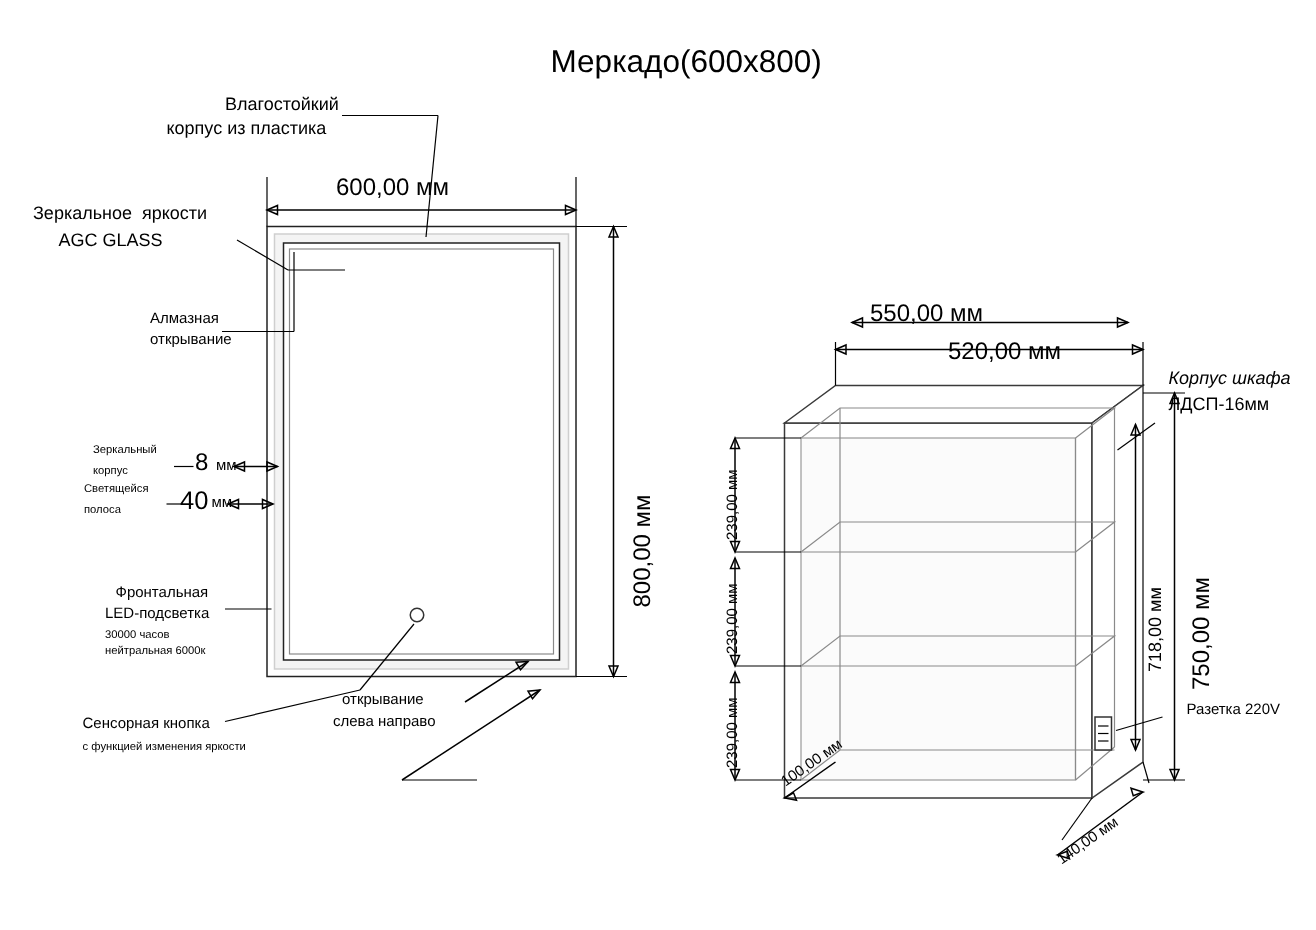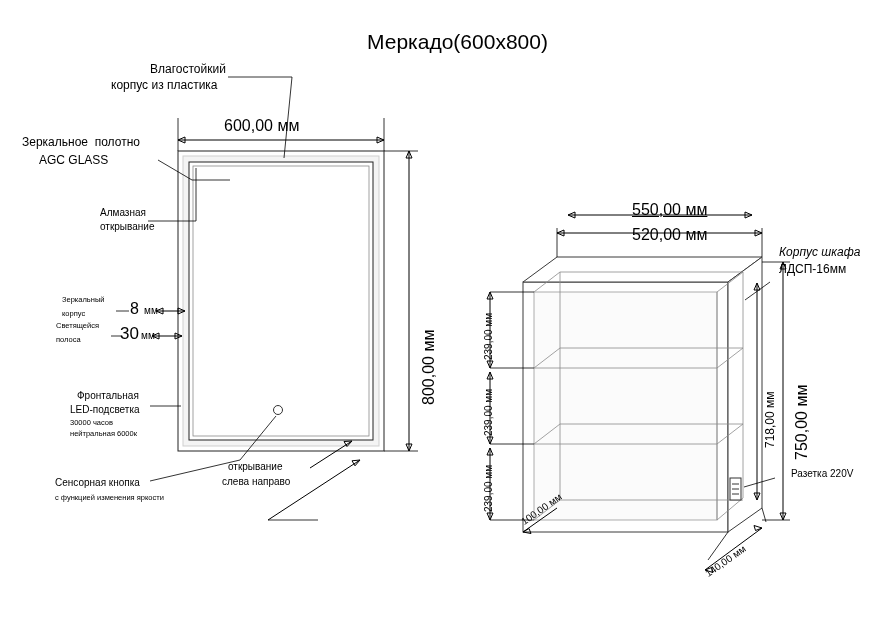--- a/index.html
+++ b/index.html
@@ -155,51 +155,51 @@
     <line class="ln-thin" x1="762" y1="508" x2="766" y2="522"></line>
 
     <line class="ln-thin" x1="770" y1="282" x2="745" y2="300"></line>
 
     <line class="ln-thin" x1="775" y1="478" x2="744" y2="487"></line>
   </svg>
 
   <div class="t lbl" style="left:118px;top:63px;margin-left:32px;">Влагостойкий</div>
   <div class="t lbl" style="left:111px;top:79px;">корпус из пластика</div>
 
-  <div class="t lbl" style="left:22px;top:136px;">Зеркальное  полотно</div>
+  <div class="t lbl" style="left:22px;top:136px;">Зеркальное  яркости</div>
   <div class="t lbl" style="left:39px;top:154px;">AGC GLASS</div>
 
   <div class="t lbl-s" style="left:100px;top:207px;">Алмазная</div>
   <div class="t lbl-s" style="left:100px;top:221px;">открывание</div>
 
   <div class="t lbl-xs" style="left:62px;top:296px;">Зеркальный</div>
   <div class="t lbl-xs" style="left:62px;top:310px;">корпус</div>
   <div class="t dim" style="left:130px;top:300px;">8</div>
   <div class="t lbl-s" style="left:144px;top:305px;">мм</div>
 
   <div class="t lbl-xs" style="left:56px;top:322px;">Светящейся</div>
   <div class="t lbl-xs" style="left:56px;top:336px;">полоса</div>
-  <div class="t dim-b" style="left:120px;top:324px;">30</div>
+  <div class="t dim-b" style="left:120px;top:324px;">40</div>
   <div class="t lbl-s" style="left:141px;top:330px;">мм</div>
 
   <div class="t lbl-s" style="left:77px;top:390px;">Фронтальная</div>
   <div class="t lbl-s" style="left:70px;top:404px;">LED-подсветка</div>
   <div class="t lbl-xs" style="left:70px;top:419px;">30000 часов</div>
   <div class="t lbl-xs" style="left:70px;top:430px;">нейтральная 6000к</div>
 
   <div class="t lbl-s" style="left:55px;top:477px;">Сенсорная кнопка</div>
   <div class="t lbl-xs" style="left:55px;top:494px;">с функцией изменения яркости</div>
 
   <div class="t lbl-s" style="left:228px;top:461px;">открывание</div>
   <div class="t lbl-s" style="left:222px;top:476px;">слева направо</div>
 
   <div class="t dim" style="left:224px;top:117px;">600,00 мм</div>
   <div class="t dim rot90" style="left:420px;top:405px;">800,00 мм</div>
 
-  <div class="t dim" style="left:632px;top:201px;text-decoration:underline;">550,00 мм</div>
+  <div class="t dim" style="left:580px;top:201px;">550,00 мм</div>
   <div class="t dim" style="left:632px;top:226px;">520,00 мм</div>
 
   <div class="t dim-s rot90" style="left:764px;top:448px;">718,00 мм</div>
   <div class="t dim rot90" style="left:793px;top:460px;">750,00 мм</div>
 
   <div class="t lbl-s rot90" style="left:483px;top:360px;">239,00 мм</div>
   <div class="t lbl-s rot90" style="left:483px;top:436px;">239,00 мм</div>
   <div class="t lbl-s rot90" style="left:483px;top:512px;">239,00 мм</div>
 
   <div class="t lbl-s" style="left:519px;top:518px;transform:rotate(-35deg);transform-origin:0 0;">100,00 мм</div>

